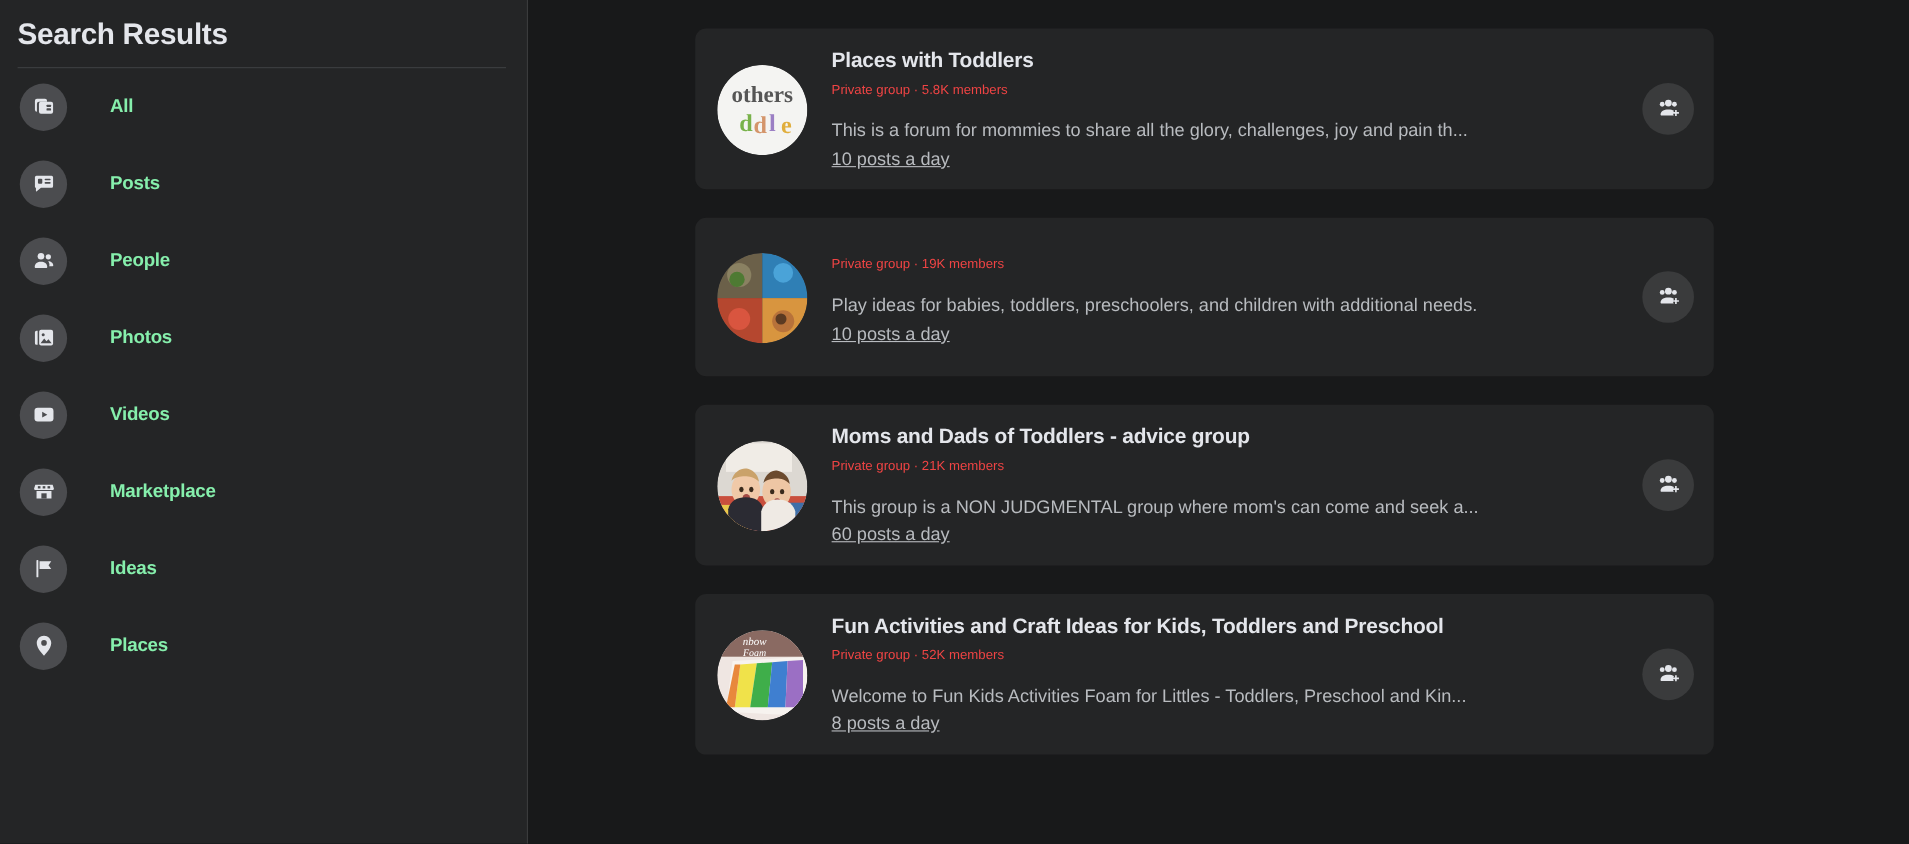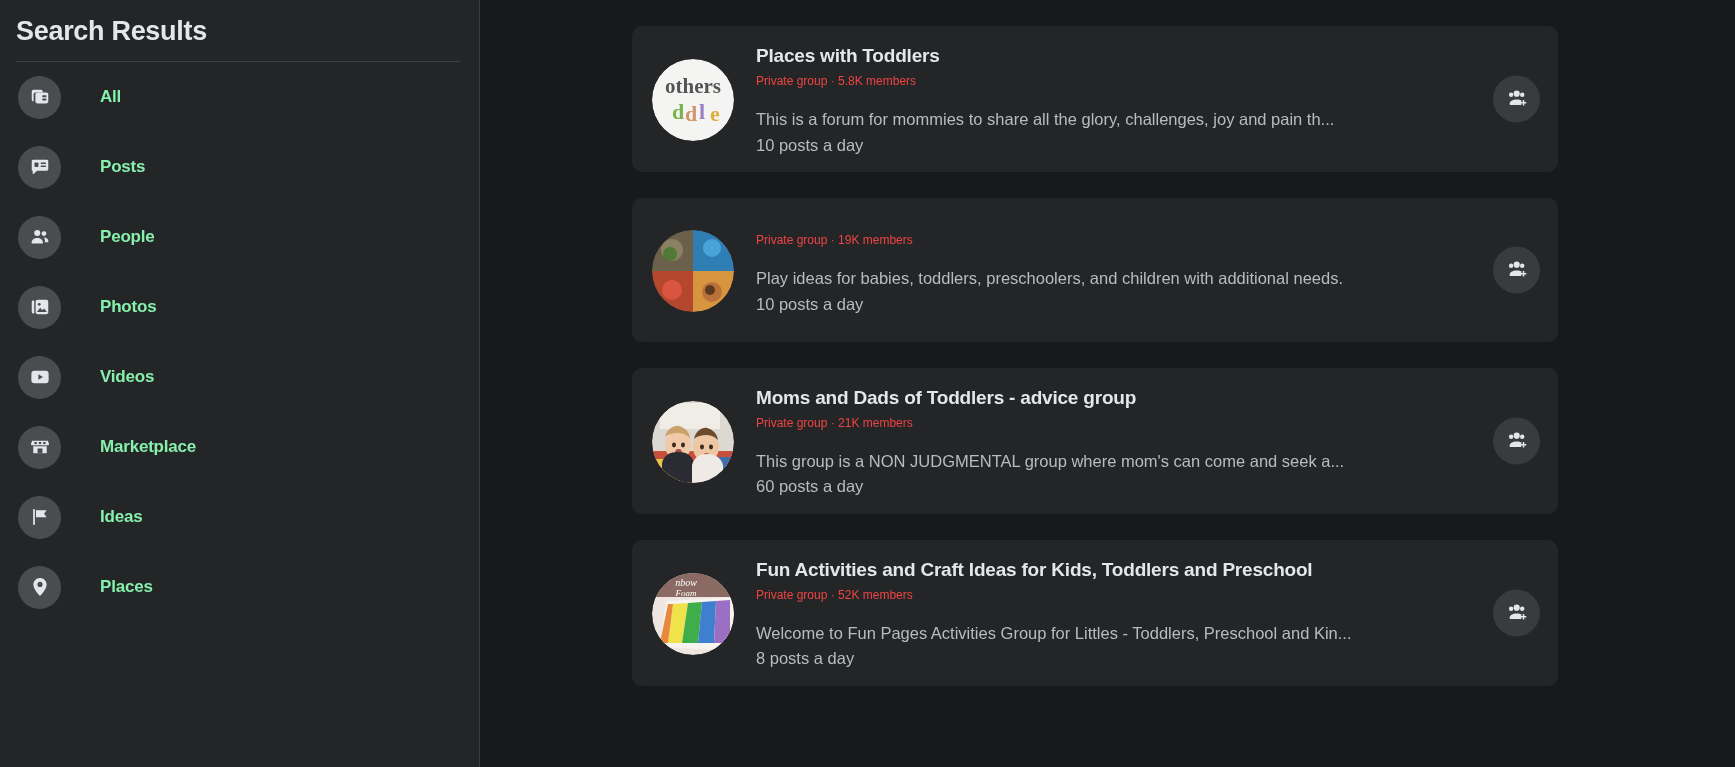--- a/index.html
+++ b/index.html
@@ -94,21 +94,21 @@
     margin-top:6px; line-height:1.3;
   }
   .group-desc {
     font-size:16.5px; color:#b8bbbf;
     margin-top:19px; line-height:1.35;
     white-space:nowrap; overflow:hidden; text-overflow:ellipsis;
     max-width:718px;
   }
   .group-posts {
     font-size:16.5px; color:#b8bbbf;
-    margin-top:3px; line-height:1.35;
+    margin-top:3px; line-height:1.35;text-decoration:underline;
   }
   .join-btn {
     width:47px; height:47px; border-radius:50%;
     background:#3a3b3c;
     display:flex; align-items:center; justify-content:center;
     flex:0 0 47px;
     position:absolute;
     right:18px; top:50%; transform:translateY(-50%);
     border:none; cursor:pointer;
   }
@@ -358,21 +358,21 @@
                 <polygon points="30,70 36,30 50,29 46,70" fill="#3fae4a"></polygon>
                 <polygon points="46,70 50,29 64,28 62,70" fill="#3f7fd0"></polygon>
                 <polygon points="62,70 64,28 78,27 78,70" fill="#9b6fc4"></polygon>
                 <polygon points="8,70 16,31 21,31 16,70" fill="#e8883c"></polygon>
               </g>
             </svg>
         </div>
         <div class="card-body">
           <div class="group-name">Fun Activities and Craft Ideas for Kids, Toddlers and Preschool</div>
           <div class="group-meta">Private group · 52K members</div>
-          <div class="group-desc">Welcome to Fun Pages Activities Group for Littles - Toddlers, Preschool and Kin...</div>
+          <div class="group-desc">Welcome to Fun Kids Activities Foam for Littles - Toddlers, Preschool and Kin...</div>
           <div class="group-posts">8 posts a day</div>
         </div>
         <button class="join-btn">
           <span>
             <svg viewBox="0 0 24 24">
                 <circle cx="11.7" cy="8.2" r="3.1"></circle>
                 <circle cx="6.1" cy="9.3" r="2.2"></circle>
                 <circle cx="17.2" cy="9.3" r="2.2"></circle>
                 <path d="M4.6 18.6c0-2.9 3-4.6 7.1-4.6 2 0 3.8.4 5.1 1.2-.5.6-.8 1.4-.8 2.3 0 .7.2 1.4.6 2H5.5c-.5 0-.9-.4-.9-.9z"></path>
                 <path d="M19.3 14.4v2h2v1.5h-2v2h-1.5v-2h-2v-1.5h2v-2h1.5z"></path>

